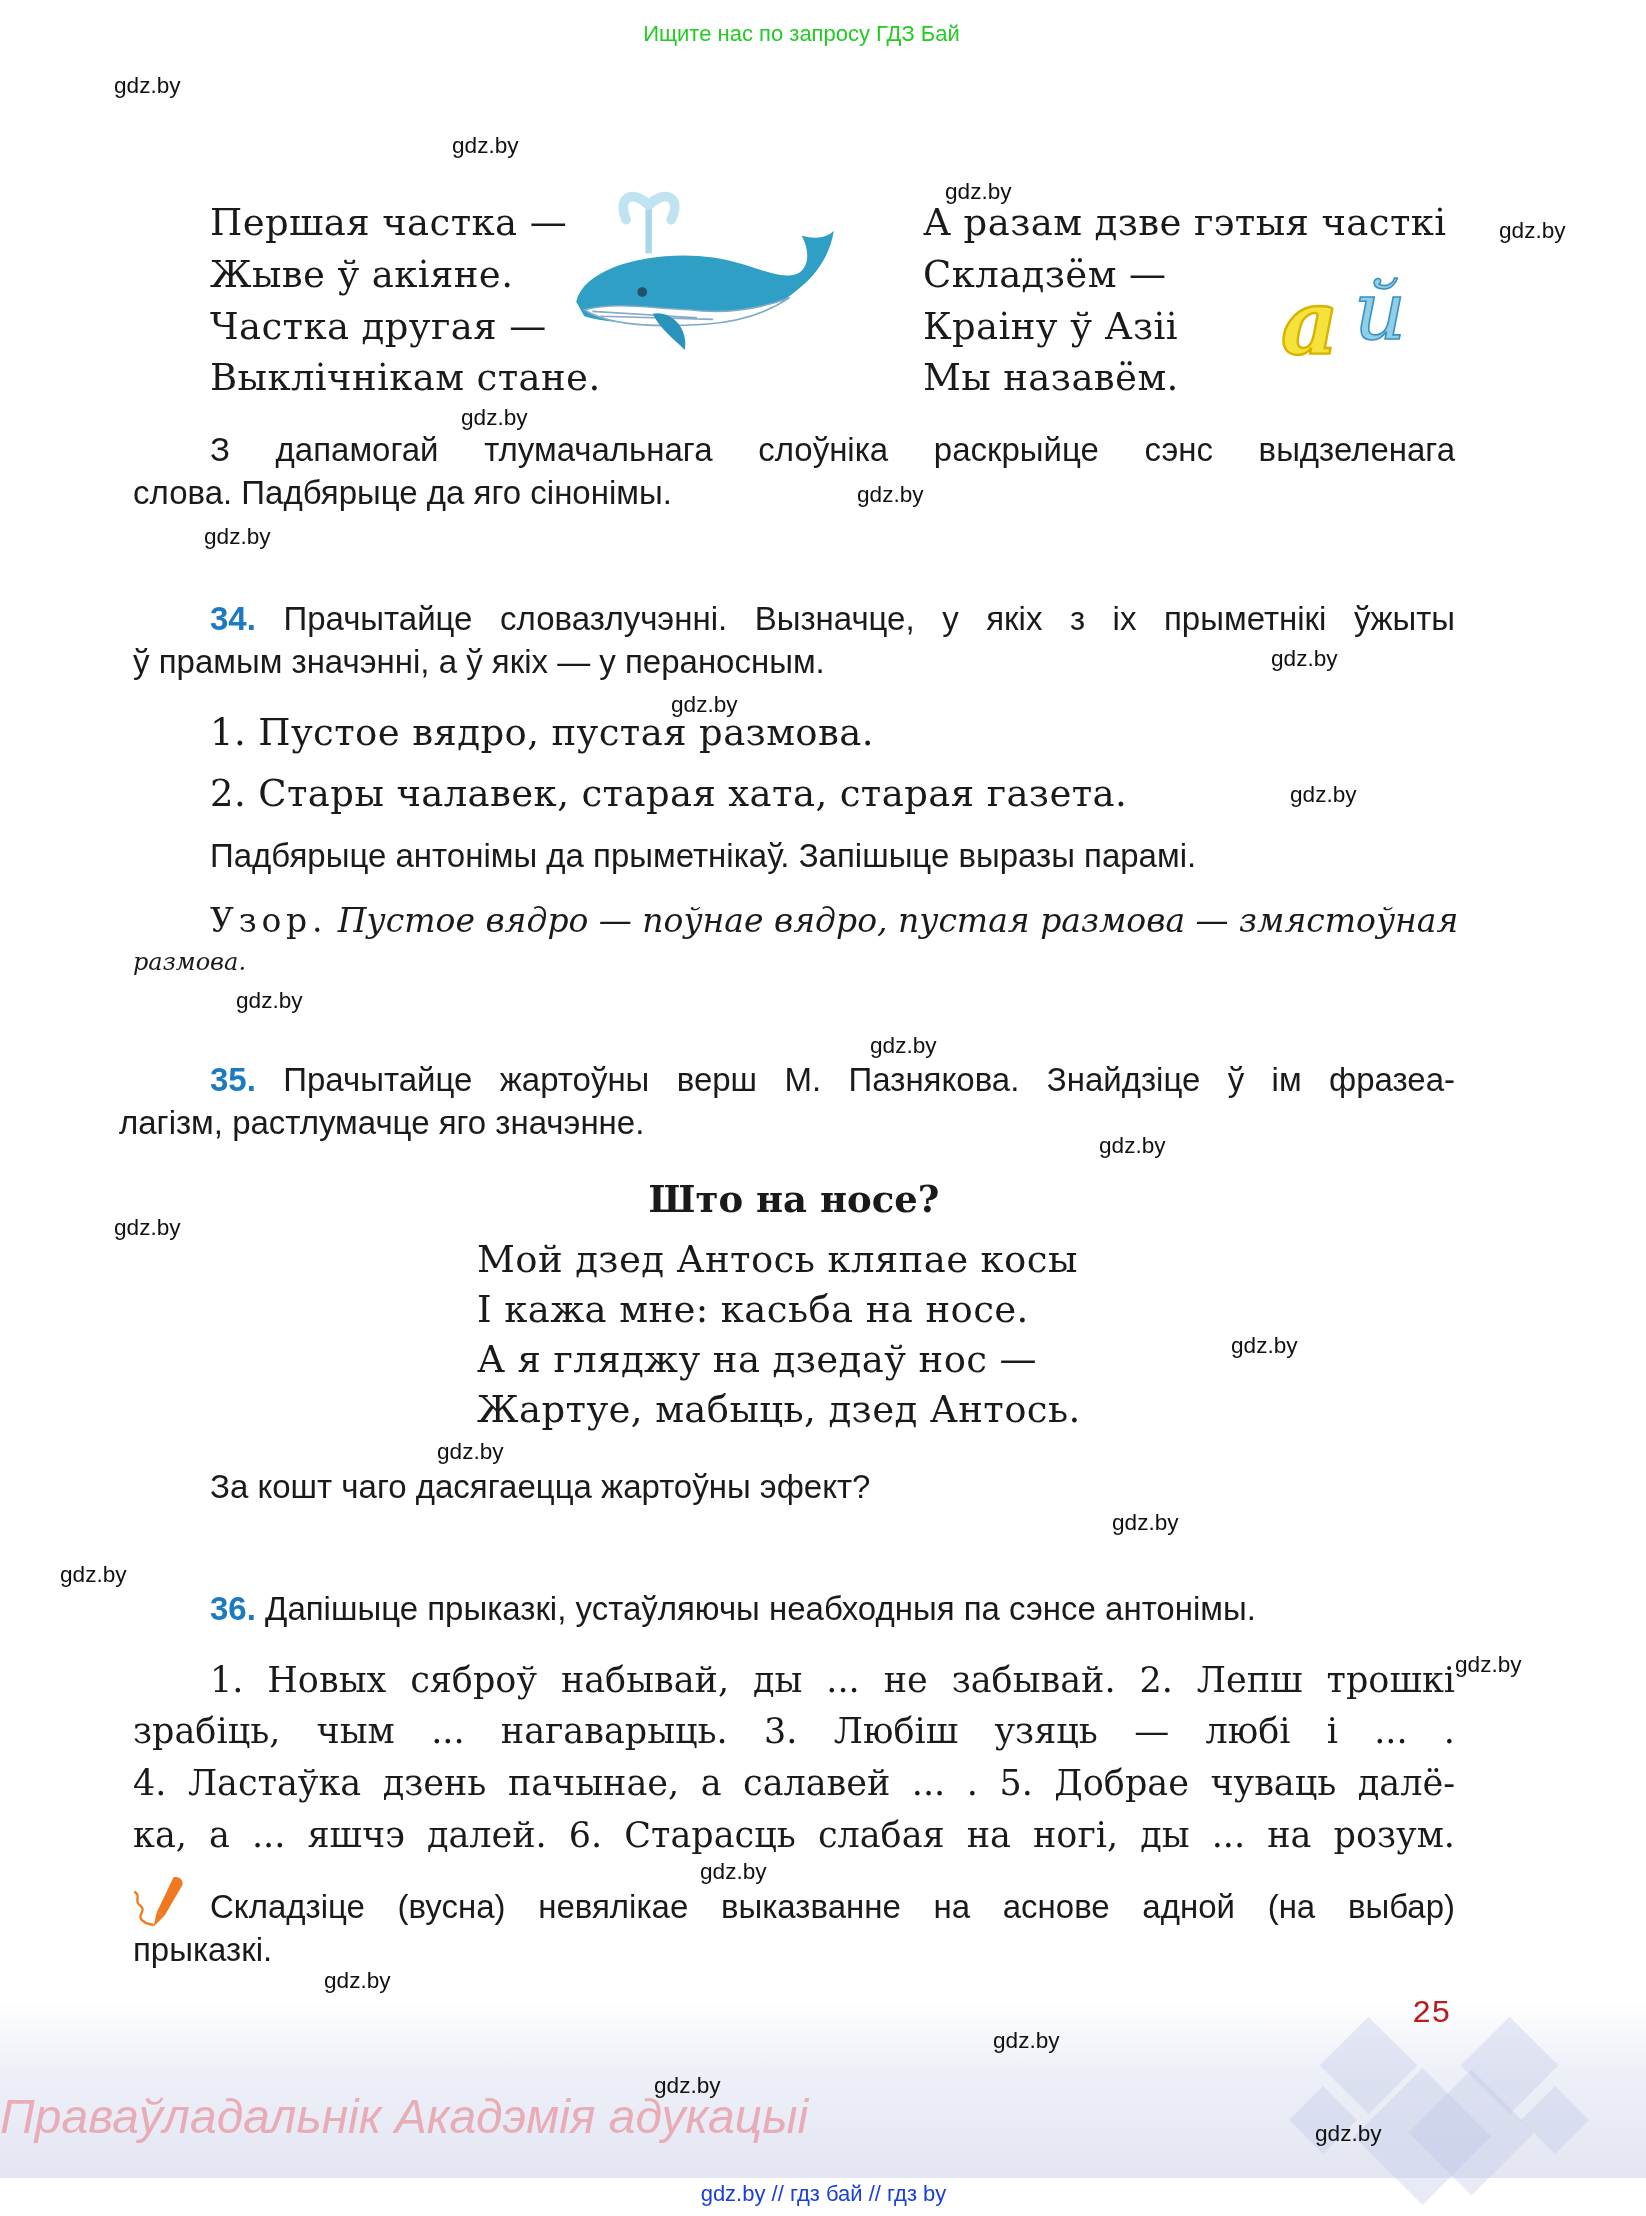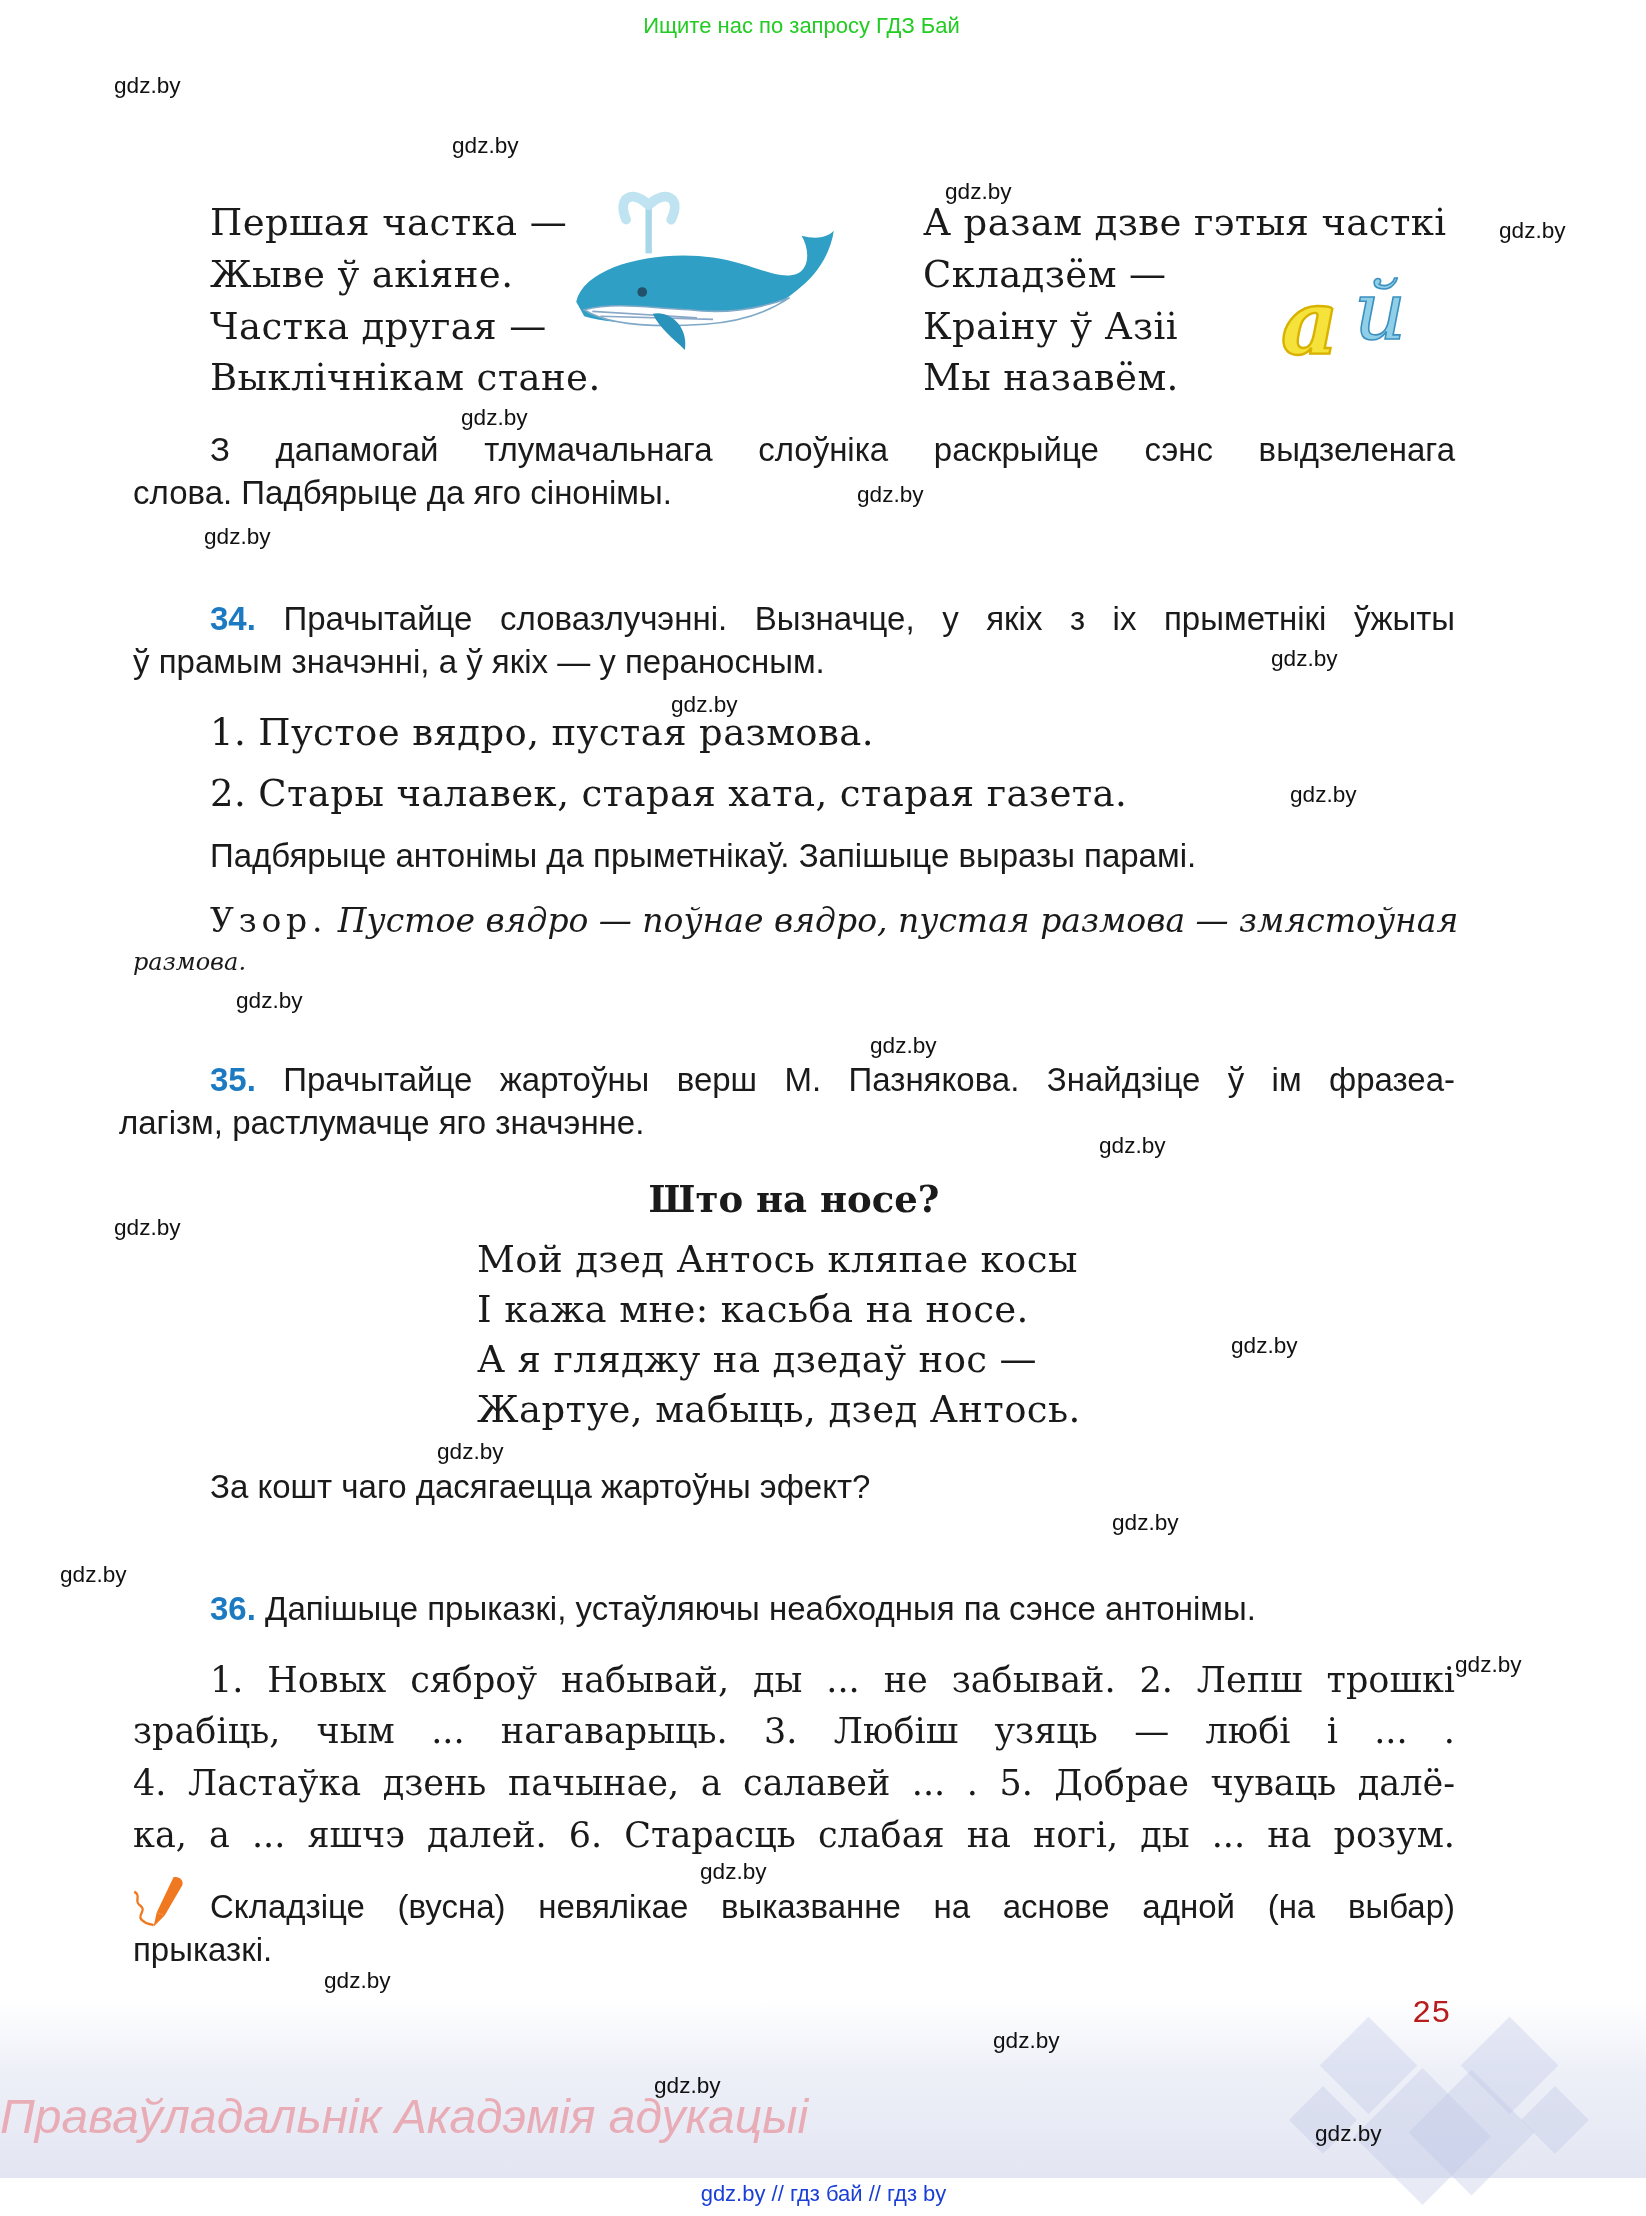--- a/index.html
+++ b/index.html
@@ -3,21 +3,21 @@
 <meta charset="utf-8">
 <style>
   html, body { margin: 0; padding: 0; }
   body {
     width: 1647px; height: 2216px; position: relative; overflow: hidden;
     background: #ffffff; color: #1a1a1a;
     font-family: "Liberation Sans", sans-serif;
   }
   .abs { position: absolute; }
   .top-banner {
-    position: absolute; left: 0; top: 13px; width: 1603px; text-align: center;
+    position: absolute; left: 0; top: 21px; width: 1603px; text-align: center;
     color: #22cc22; font-size: 22px; font-family: "Liberation Sans", sans-serif;
   }
   .wm { position: absolute; font-size: 22.6px; color: #111; font-family: "Liberation Sans", sans-serif; white-space: nowrap; text-align: center; }
   .poem-line { position: absolute; font-size: 37px; white-space: nowrap; font-family: "DejaVu Serif", serif; color: #1a1a1a; letter-spacing: 0.4px; }
   .sans-line { position: absolute; font-size: 33px; white-space: nowrap; color: #1a1a1a; font-family: "Liberation Sans", sans-serif; }
   .justify-block { position: absolute; font-size: 33px; line-height: 45px; text-align: justify; font-family: "Liberation Sans", sans-serif; color: #1a1a1a; }
   .num { color: #1b7ac2; font-weight: bold; }
   .serif-block { position: absolute; font-family: "DejaVu Serif", serif; font-size: 35px; line-height: 52px; text-align: justify; color: #1a1a1a; }
   .italic { font-style: italic; }
   .spaced { letter-spacing: 4.8px; }

